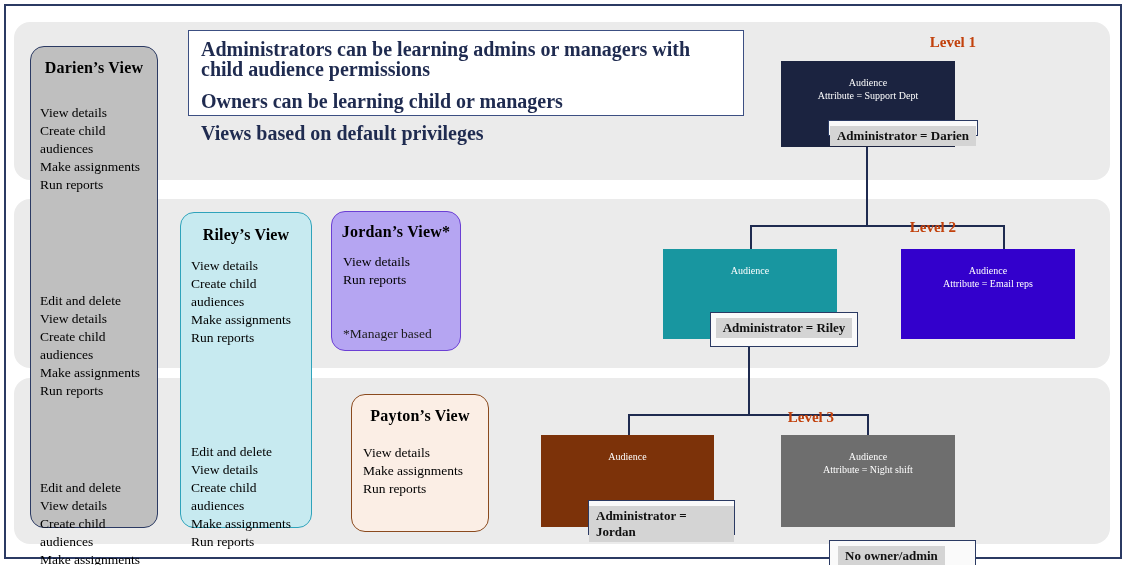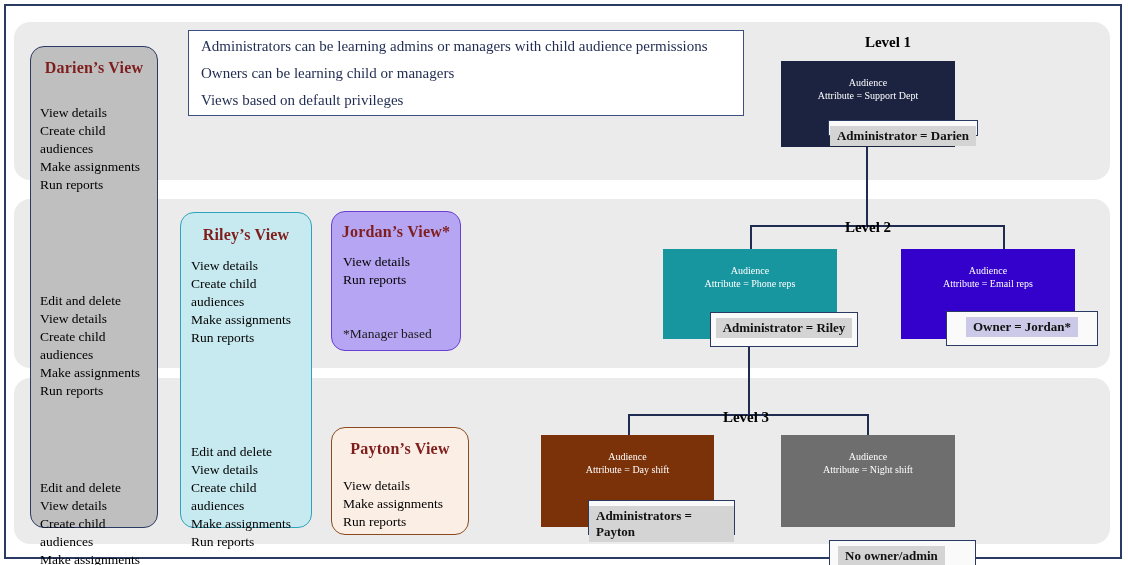--- a/index.html
+++ b/index.html
@@ -43,21 +43,21 @@
     border-radius: 14px;
     z-index: 5;
   }
   .view-card .card-title {
     position: absolute;
     left: 0;
     right: 0;
     text-align: center;
     font-weight: bold;
     font-size: 16px;
-    color: #7f1d1d;
+    color: #000000;
     letter-spacing: .2px;
   }
   .view-card .card-list {
     position: absolute;
     font-size: 13.5px;
     line-height: 1.33;
     color: #000000;
     white-space: pre-line;
   }
   .view-card .card-note {
@@ -89,52 +89,52 @@
   #card-jordan {
     left: 331px; top: 211px; width: 130px; height: 140px;
     background: #b5a5f2;
     border: 1.5px solid #6b3fd4;
   }
   #card-jordan .card-title { top: 11px; }
   #card-jordan .list-1 { left: 11px; top: 41px; }
   #card-jordan .card-note { left: 11px; top: 113px; }
 
   #card-payton {
-    left: 331px; top: 394px; width: 138px; height: 108px;
+    left: 351px; top: 394px; width: 138px; height: 138px;
     background: #fbeee5;
     border: 1.5px solid #8a4a1e;
-    margin-top: 33px;
   }
   #card-payton .card-title { top: 12px; }
   #card-payton .list-1 { left: 11px; top: 49px; }
 
   
   #note-box {
     position: absolute;
     left: 188px; top: 30px; width: 556px; height: 86px;
     background: #ffffff;
     border: 1.5px solid #3c4f82;
     box-sizing: border-box;
     z-index: 6;
     padding: 8px 12px 0 12px;
   }
   #note-box .note-line {
-    font-size: 15px;
+    font-size: 20px;
     color: #1f2b50;
     line-height: 1.0;
     margin-bottom: 12px;
+    font-weight: bold;
   }
 
   
   .level-label {
     position: absolute;
     font-weight: bold;
     font-size: 15px;
-    color: #000000;
-    text-align: center;
+    color: #c2410c;
+    text-align: right;
     z-index: 7;
   }
   #label-l1 { left: 800px; top: 34px;  width: 176px; }
   #label-l2 { left: 780px; top: 219px; width: 176px; }
   #label-l3 { left: 658px; top: 409px; width: 176px; }
 
   .node {
     position: absolute;
     box-sizing: border-box;
     color: #ffffff;
@@ -276,47 +276,42 @@
   <div class="level-label" id="label-l2">Level 2</div>
   <div class="level-label" id="label-l3">Level 3</div>
 
   <div class="node" id="node-l1">
     <span class="node-type">Audience</span>
     <span class="node-sub">Attribute = Support Dept</span>
   </div>
 
   <div class="node" id="node-phone">
     <span class="node-type">Audience</span>
-    <span class="node-sub">Attribute = Phone reps</span>
   </div>
 
   <div class="node" id="node-email">
     <span class="node-type">Audience</span>
     <span class="node-sub">Attribute = Email reps</span>
   </div>
 
   <div class="node" id="node-day">
     <span class="node-type">Audience</span>
-    <span class="node-sub">Attribute = Day shift</span>
   </div>
 
   <div class="node" id="node-night">
     <span class="node-type">Audience</span>
     <span class="node-sub">Attribute = Night shift</span>
   </div>
 
   <div class="badge" id="badge-darien">
     <span class="badge-text">Administrator = Darien</span>
   </div>
   <div class="badge" id="badge-riley">
     <span class="badge-text">Administrator = Riley</span>
   </div>
-  <div class="badge" id="badge-jordan">
-    <span class="badge-text">Owner = Jordan*</span>
-  </div>
   <div class="badge" id="badge-payton">
-    <span class="badge-text">Administrators = Payton</span>
+    <span class="badge-text">Administrator = Jordan</span>
   </div>
   <div class="badge left-align" id="badge-noowner">
     <span class="badge-text">No owner/admin</span>
   </div>
 
 </div>
 
 </body></html>

